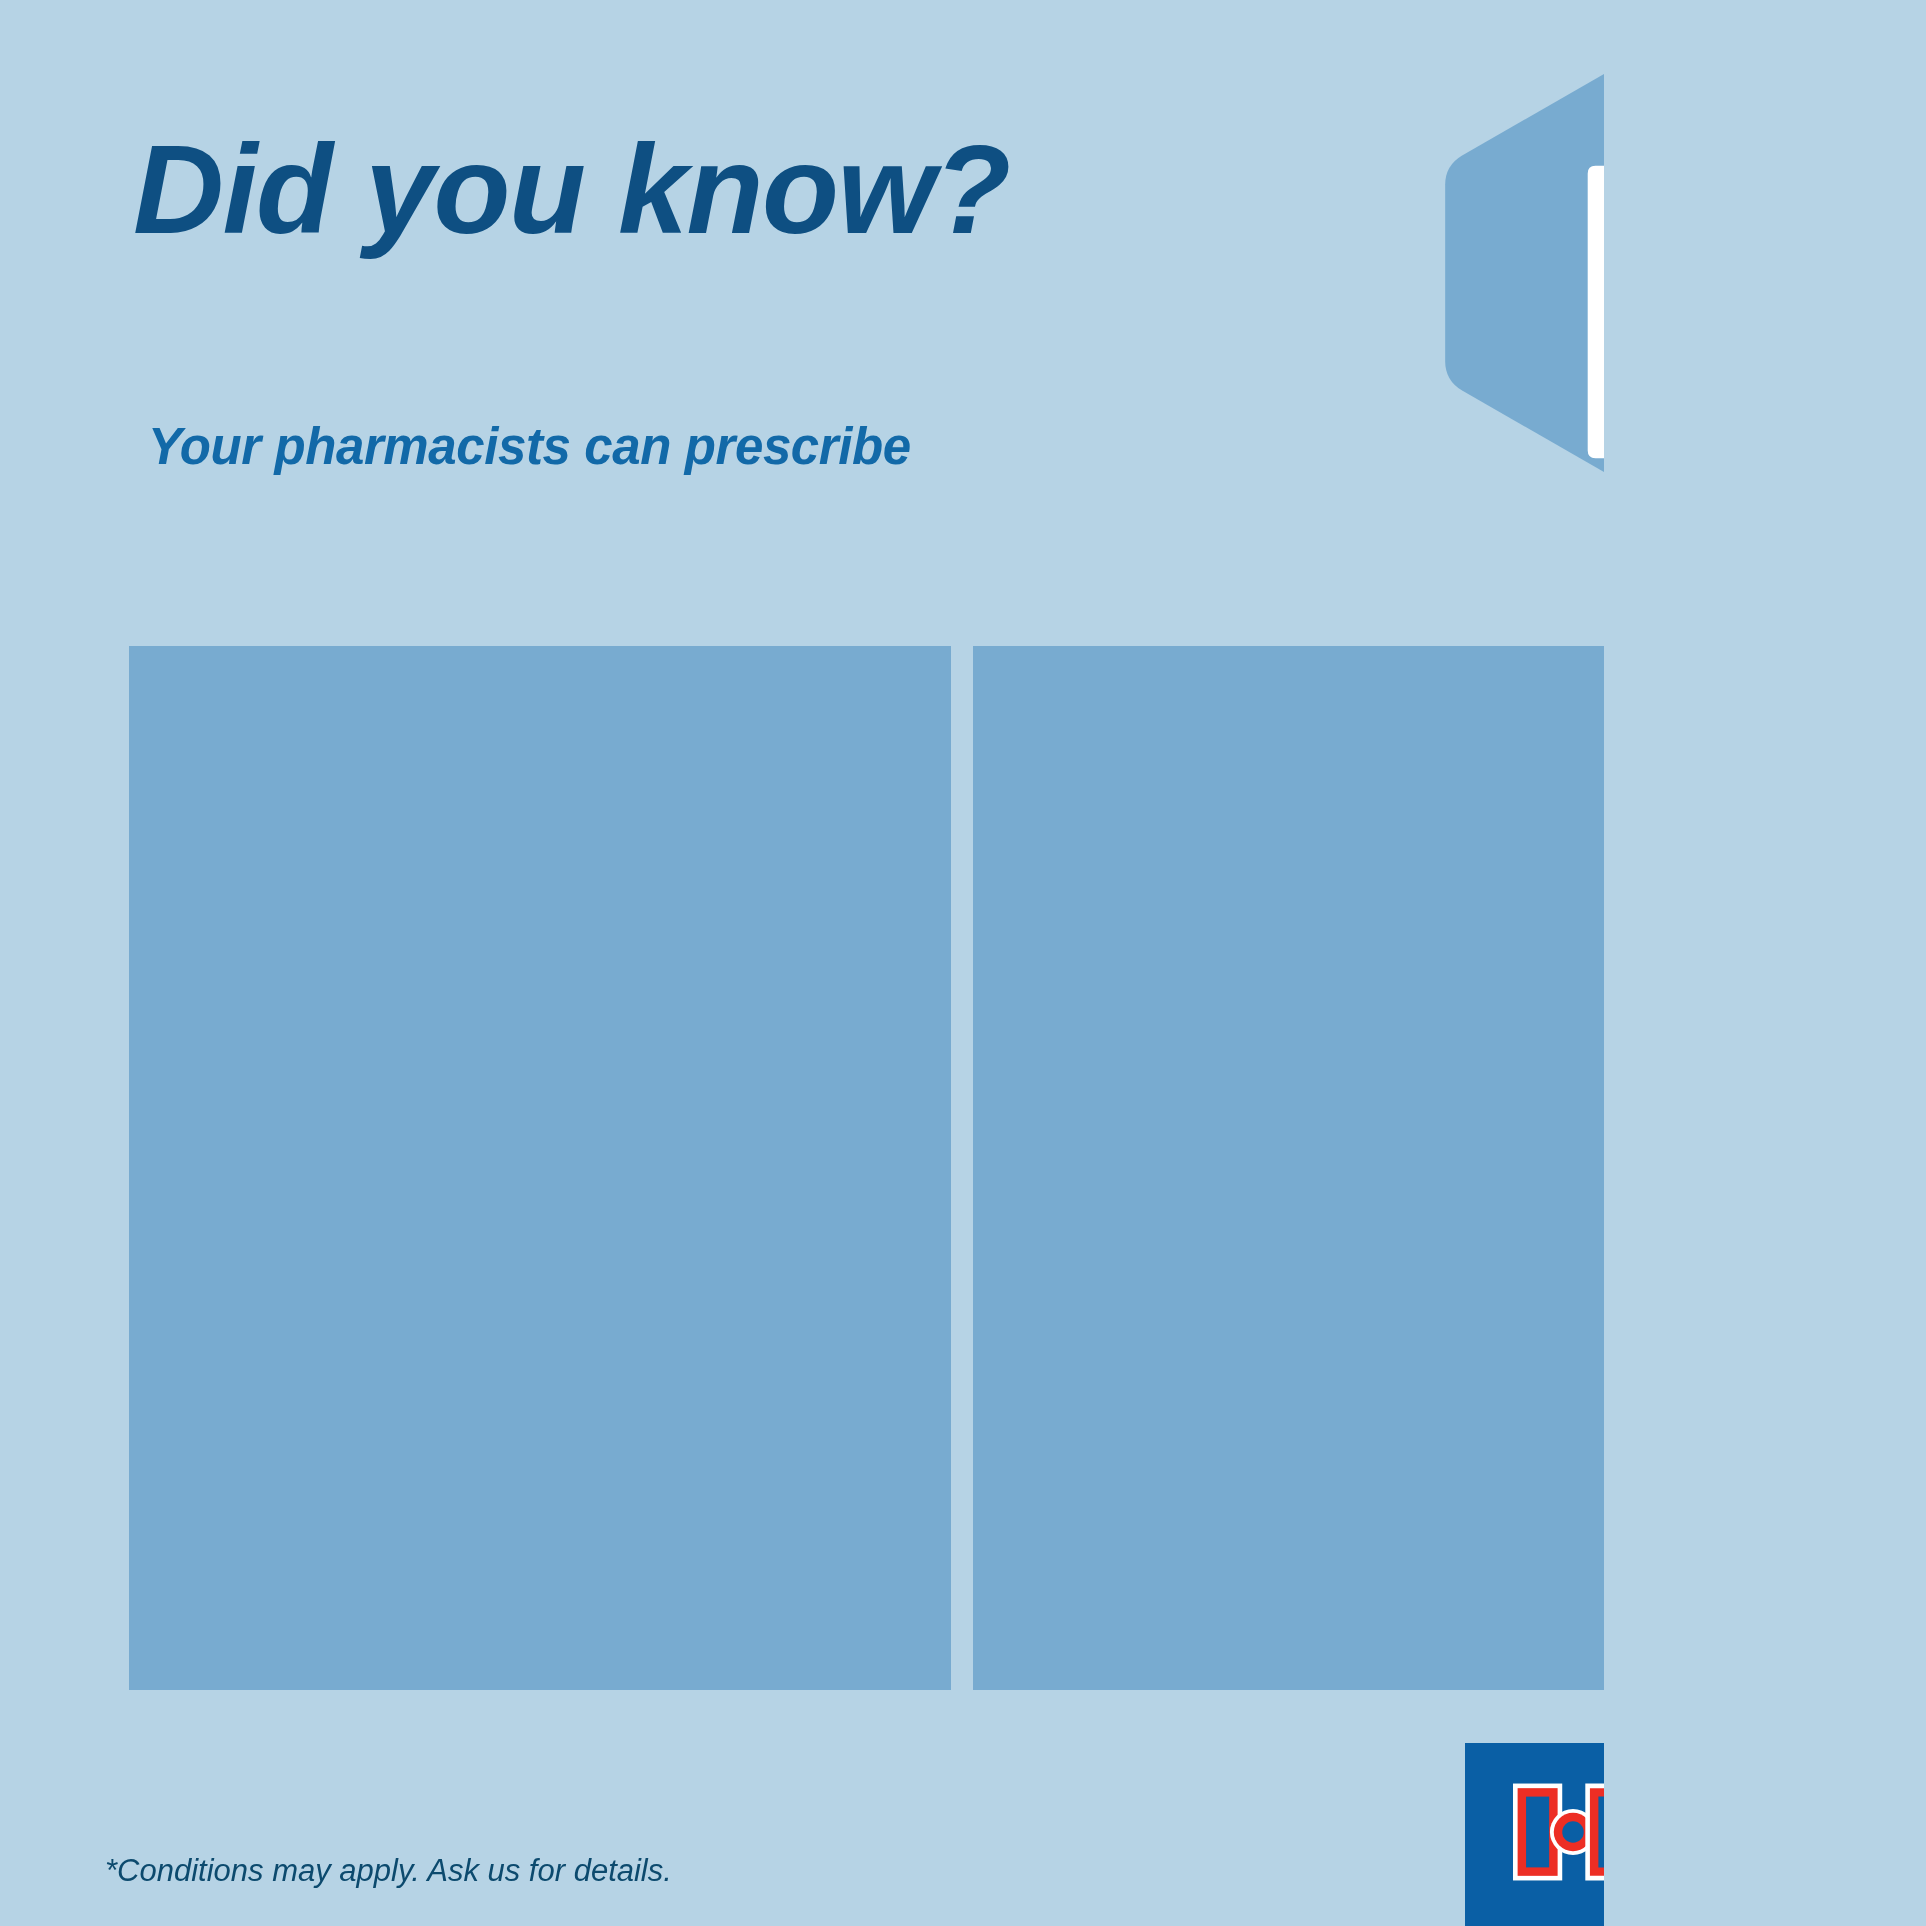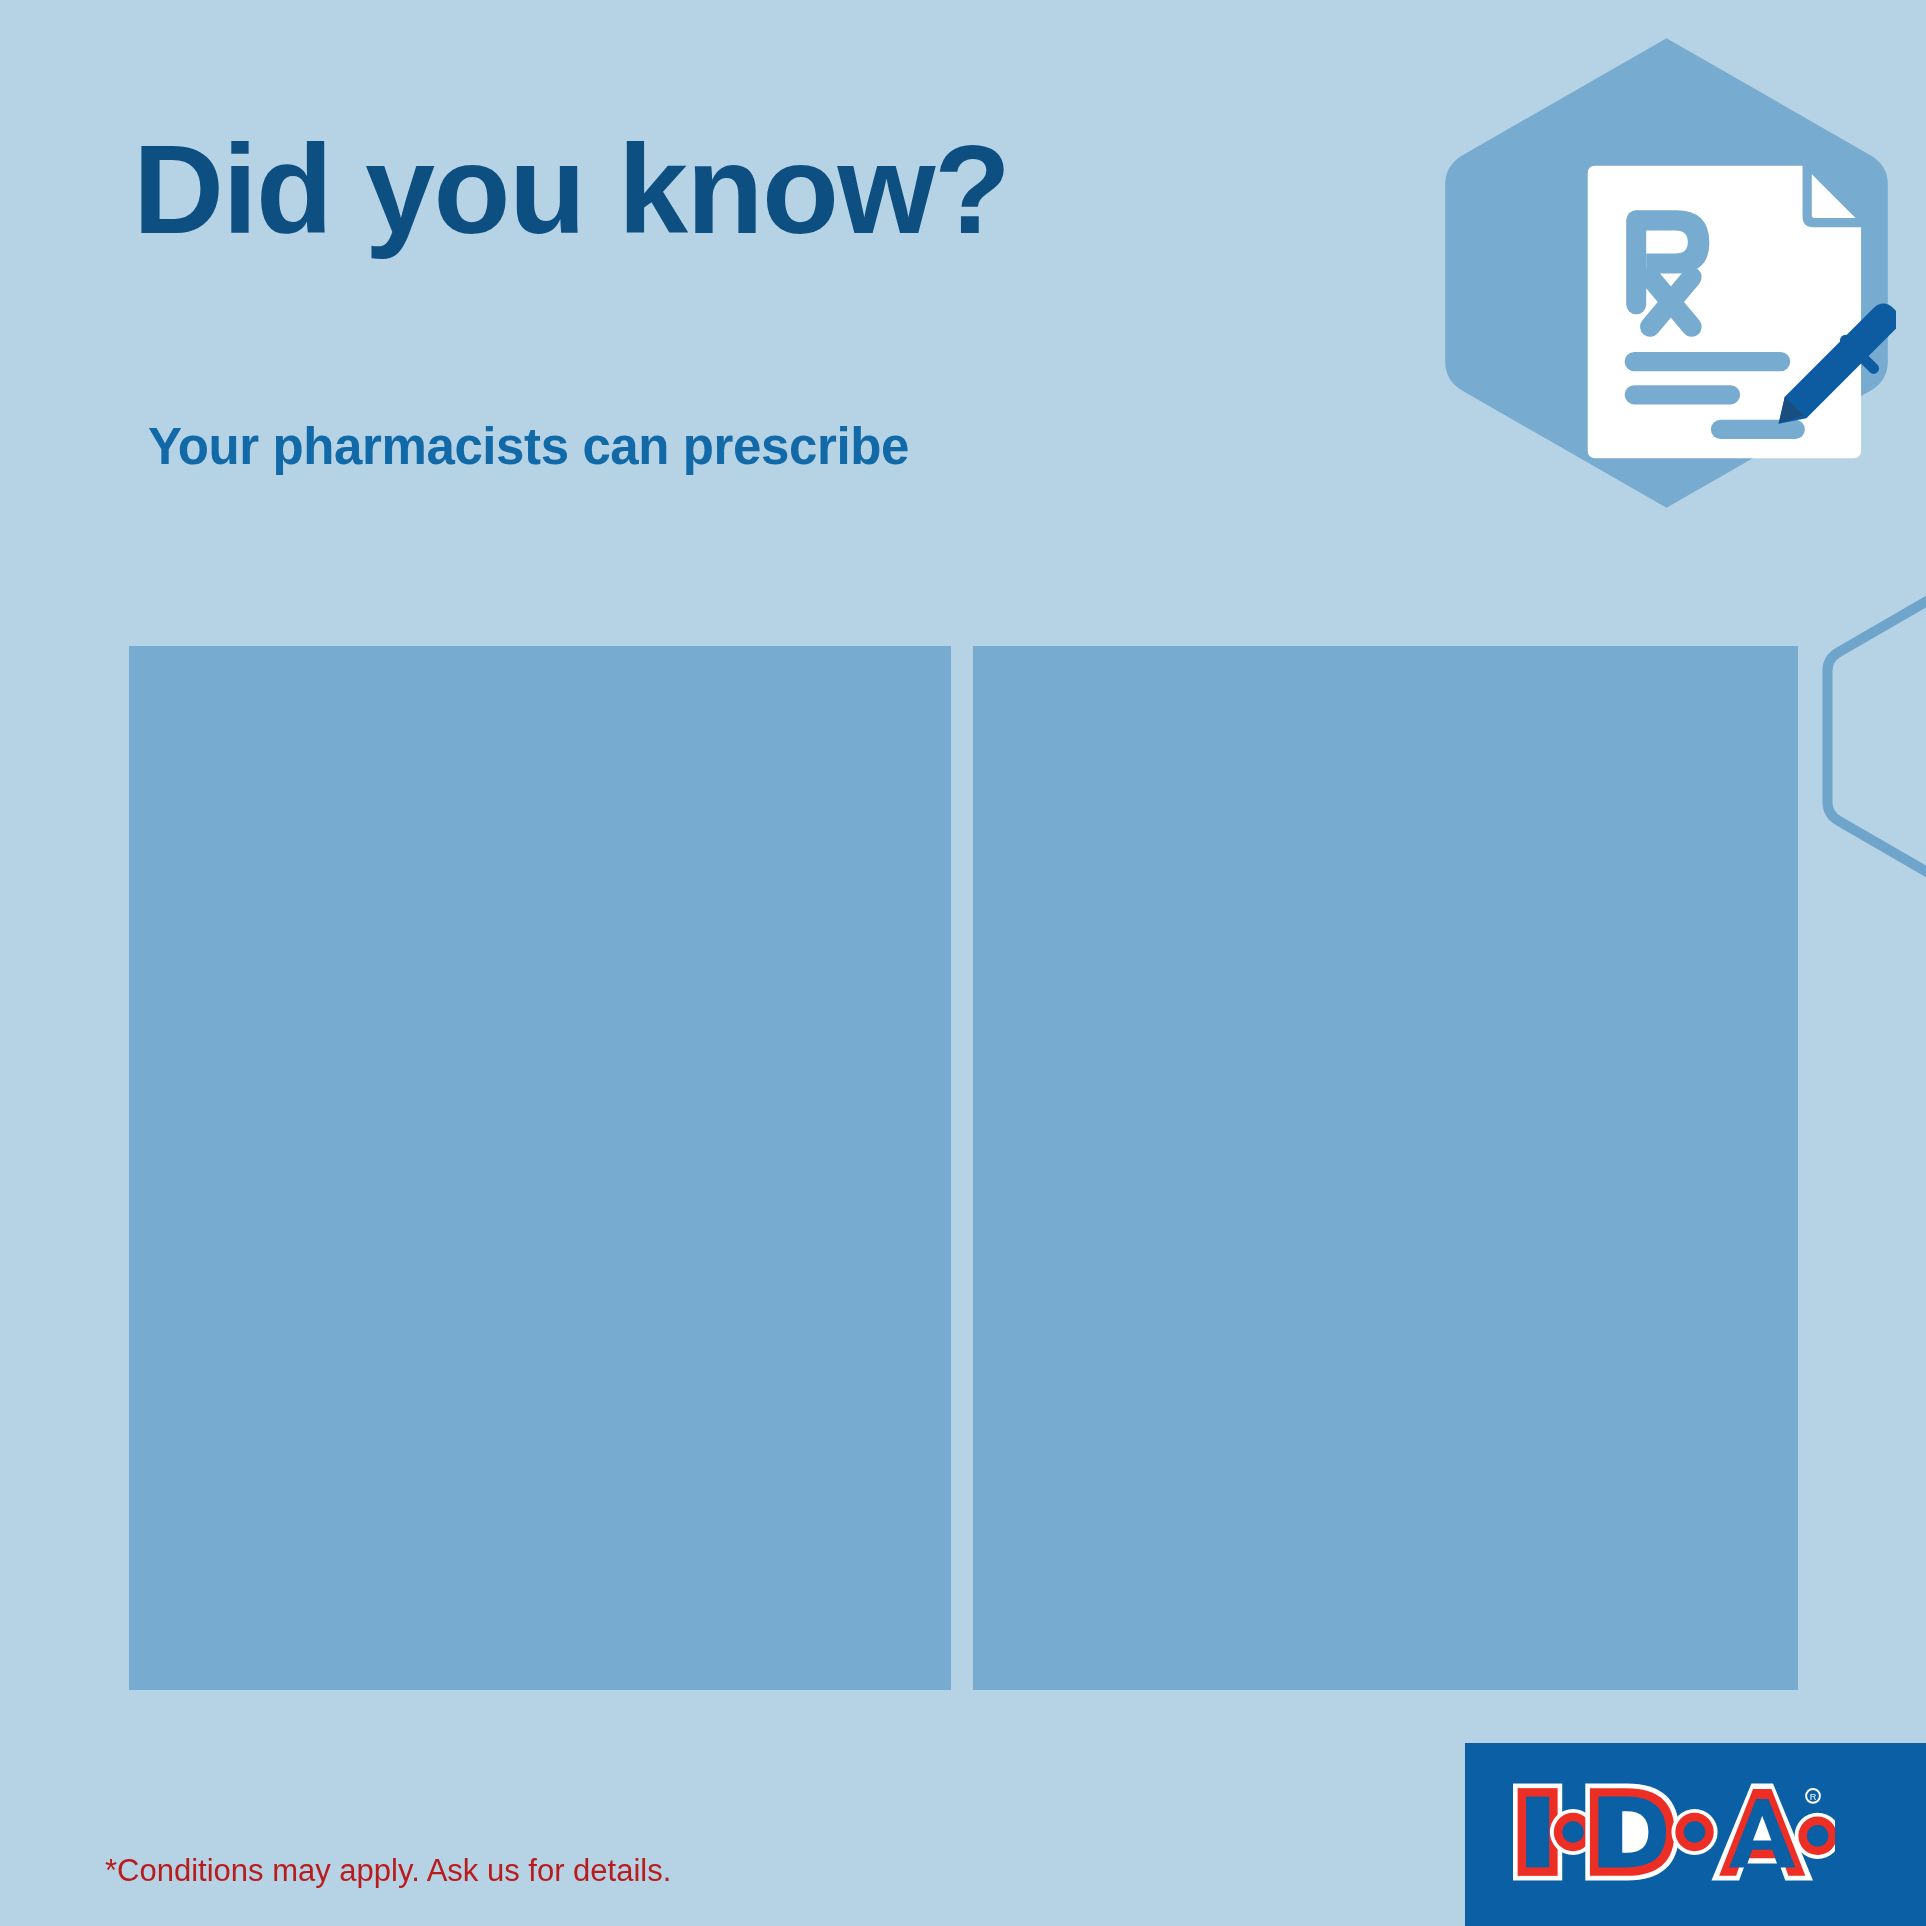--- a/index.html
+++ b/index.html
@@ -8,24 +8,25 @@
   }
   body {
     width: 1926px;
     height: 1926px;
     background: #b6d3e5;
     font-family: "Liberation Sans", sans-serif;
     overflow: hidden;
   }
   #poster {
     position: relative;
-    width: 1926px;
+    width: 1604px;
     height: 1926px;
     background: #b6d3e5;
     overflow: hidden;
+    font-style: italic;
   }
 
   
   .hex-filled {
     position: absolute;
     left: 1439px;
     top: 32px;
     width: 455px;
     height: 482px;
     pointer-events: none;
@@ -96,21 +97,21 @@
     line-height: 1.35;
   }
   .panel-list { margin: 0; padding: 0; list-style: none; }
 
   
   .footnote {
     position: absolute;
     left: 105px;
     top: 1853px;
     font-size: 31px;
-    color: #b91c1c;
+    color: #0c4a6e;
     letter-spacing: 0px;
     margin: 0;
     white-space: nowrap;
   }
 
   
   .logo-block {
     position: absolute;
     left: 1465px;
     top: 1743px;

